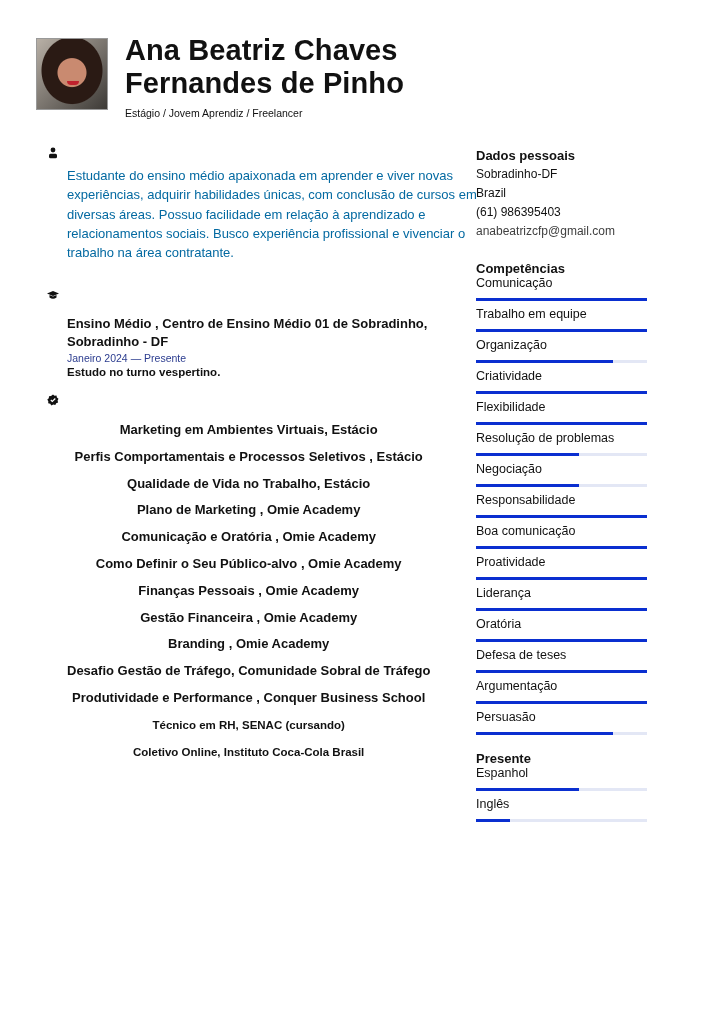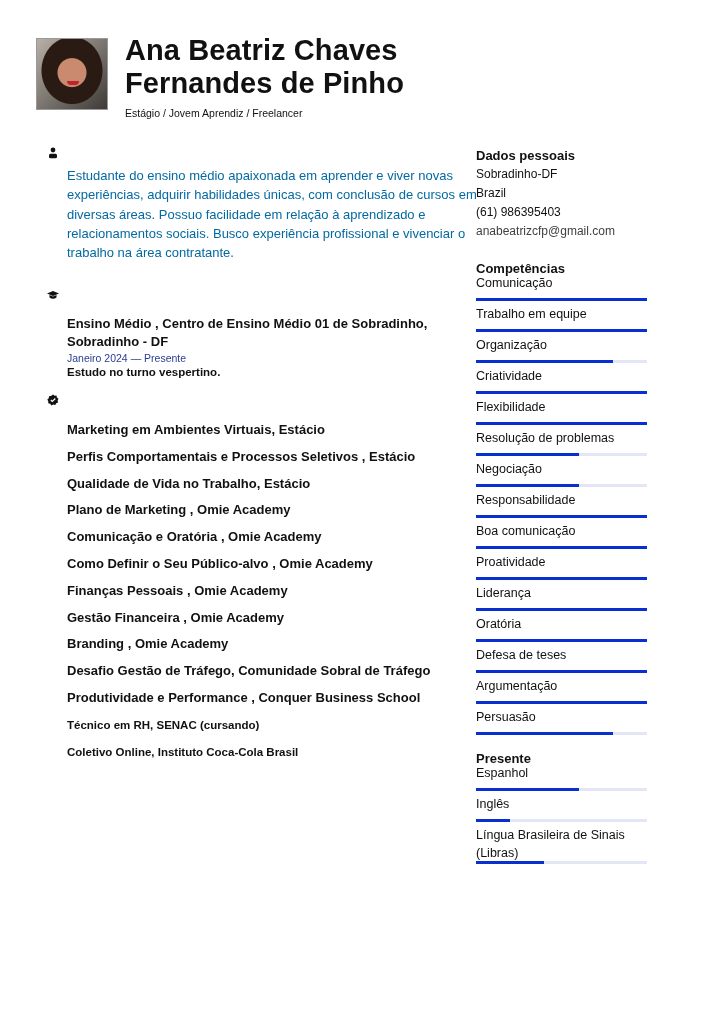--- a/index.html
+++ b/index.html
@@ -22,21 +22,21 @@
 
   .section-icon { position: absolute; left: 47px; width: 12px; height: 12px; }
   .summary {
     position: absolute; left: 67px; top: 166px; width: 410px;
     font-size: 13px; line-height: 19.3px; color: #0369a1;
   }
   .edu-title { position: absolute; left: 67px; top: 315px; width: 400px; font-size: 13px; font-weight: bold; line-height: 17.5px; }
   .edu-date { position: absolute; left: 67px; top: 352px; font-size: 10.5px; color: #2b3c8f; }
   .edu-note { position: absolute; left: 67px; top: 366px; font-size: 11.5px; font-weight: 900; }
 
-  .courses { position: absolute; left: 67px; top: 421px; }
+  .courses { position: absolute; left: 67px; top: 421px; text-align: center; }
   .course { font-size: 13px; font-weight: bold; height: 26.8px; line-height: 18px; white-space: nowrap; }
   .course.small { font-size: 11.5px; font-weight: 900; height: 27px; }
 
   .right { position: absolute; left: 476px; top: 146px; width: 172px; }
   .r-heading { font-size: 13px; font-weight: bold; line-height: 19px; }
   .r-line { font-size: 12px; line-height: 19px; }
   .r-link { font-size: 12px; line-height: 19px; color: #404040; }
   .skill { height: 31px; position: relative; }
   .skill-label { font-size: 12.5px; line-height: 18px; white-space: nowrap; }
   .bar { position: absolute; left: 0; top: 24px; width: 171px; height: 3px; background: #e3e7f5; }
@@ -200,20 +200,14 @@
         <div class="bar" style="top:24px">
           <div class="bar-fill" style="width:60%"></div>
         </div>
       </div>
       <div class="lang" style="height: 31px;">
         <div class="lang-label">Inglês</div>
         <div class="bar" style="top:24px">
           <div class="bar-fill" style="width:20%"></div>
         </div>
       </div>
-      <div class="lang" style="height: 42px;">
-        <div class="lang-label">Língua Brasileira de Sinais (Libras)</div>
-        <div class="bar" style="top:35px">
-          <div class="bar-fill" style="width:40%"></div>
-        </div>
-      </div>
     </div>
 </div>
 
 </body></html>

